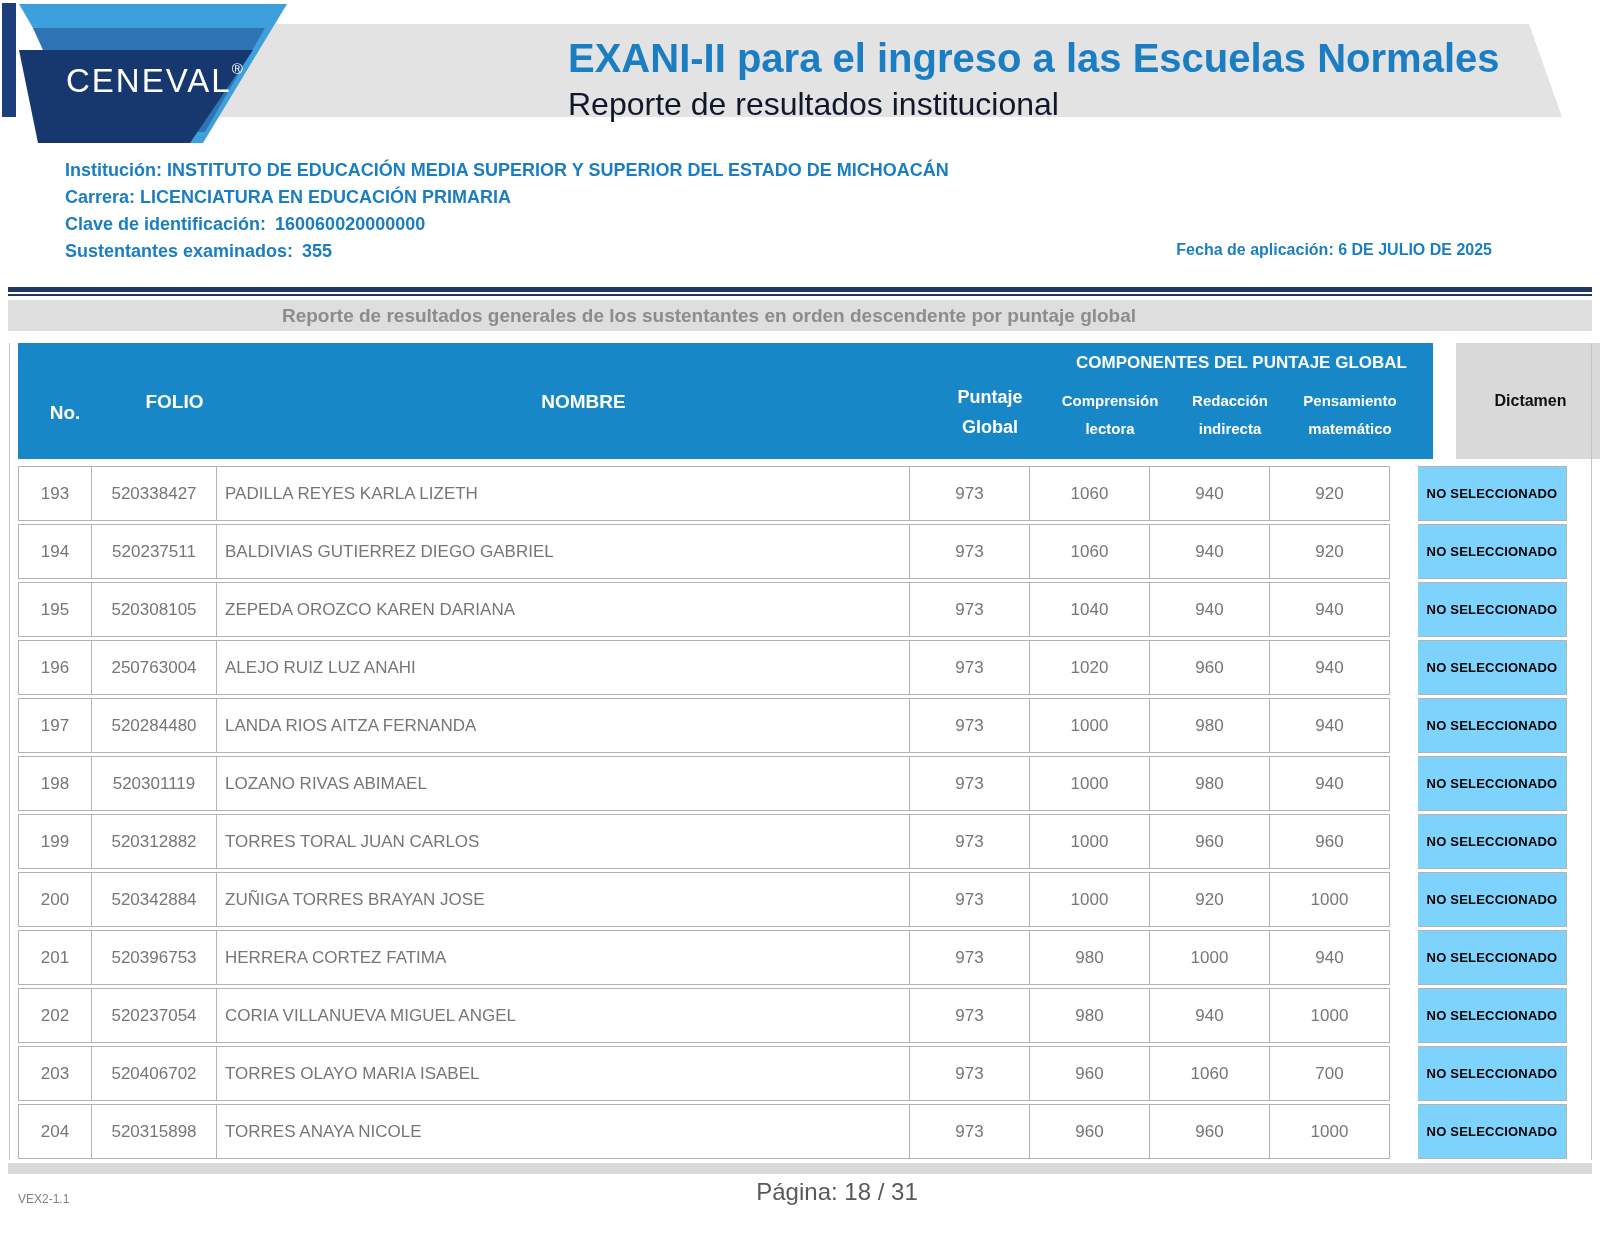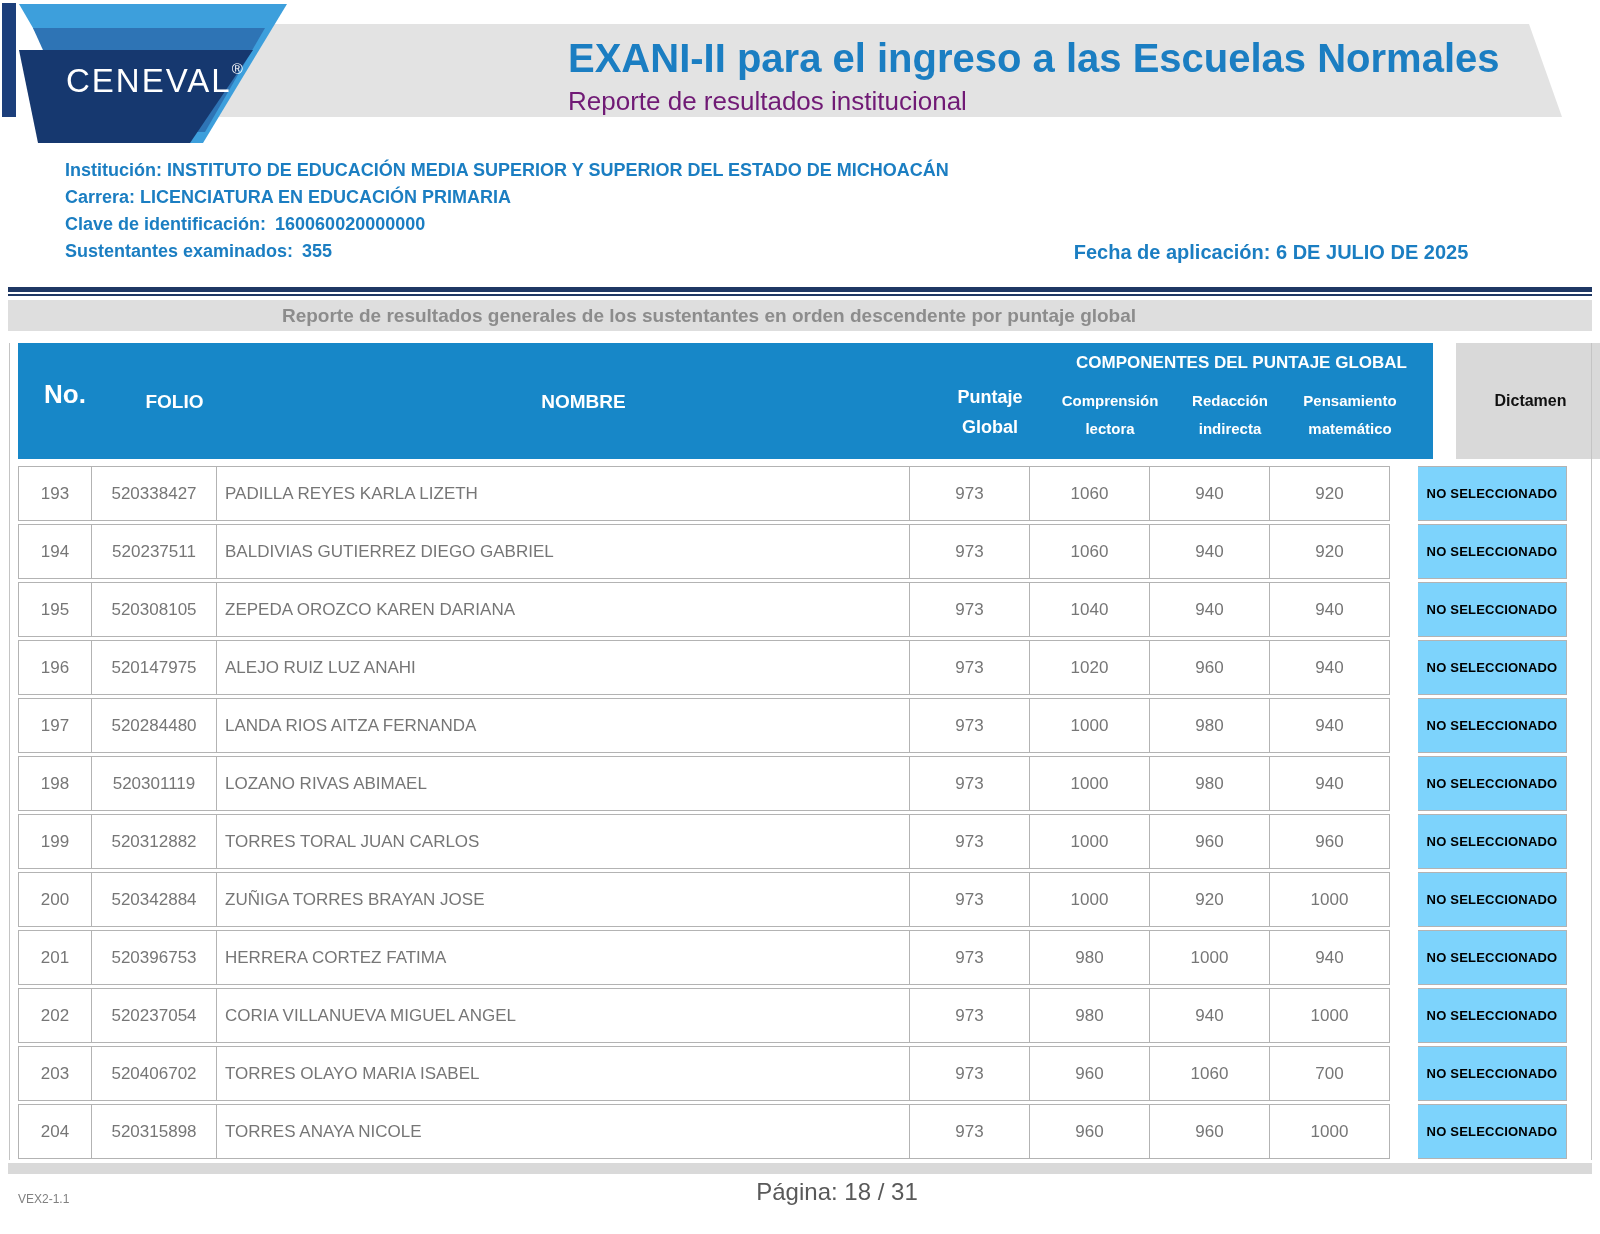--- a/index.html
+++ b/index.html
@@ -19,38 +19,38 @@
   .logo .strip{clip-path:polygon(2px 3px, 16px 3px, 16px 117px, 2px 117px); background:#1c3f7b;}
   .logo .light{clip-path:polygon(19px 4px, 287px 4px, 203px 143px, 100px 143px); background:#3d9fdc;}
   .logo .mid{clip-path:polygon(33px 28px, 265px 28px, 205px 132px, 80px 132px); background:#2e74b5;}
   .logo .navy{clip-path:polygon(19px 50px, 253px 50px, 190px 143px, 38px 143px); background:#16386f;}
   .logo .brand{
     position:absolute; left:66px; top:60px; color:#ffffff; font-size:33px;
     letter-spacing:2px; font-weight:normal;
   }
   .logo .brand sup{font-size:15px; vertical-align:18px; letter-spacing:0;}
   .doc-title{left:568px; top:36px; font-size:40px; font-weight:bold; color:#1b7ec2; white-space:nowrap;}
-  .doc-subtitle{left:568px; top:86px; font-size:26px; color:#701a75; white-space:nowrap;}
+  .doc-subtitle{left:568px; top:86px; font-size:32px; color:#0f172a; white-space:nowrap;}
 
   
   .info-line{left:65px; font-size:18px; font-weight:bold; color:#1b7ec2; white-space:nowrap;}
   .info-line .val{margin-left:5px;}
   .info-line.wide .val{margin-left:9px;}
-  .fecha{left:1050px; top:241px; width:442px; text-align:center; font-size:20px; font-weight:bold; color:#1b7ec2; white-space:nowrap;}
+  .fecha{left:1050px; top:241px; width:442px; text-align:right; font-size:16px; font-weight:bold; color:#1b7ec2; white-space:nowrap;}
 
   
   .rule-thick{left:8px; top:287px; width:1584px; height:5px; background:#1f3864;}
   .rule-thin{left:8px; top:294px; width:1584px; height:2px; background:#1f3864;}
   .band-title-bg{left:8px; top:300px; width:1584px; height:31px; background:#dedede;}
   .band-title{left:9px; top:305px; width:1400px; text-align:center; font-size:19px; font-weight:bold; color:#8c8c8c;}
 
   
   .thead-blue{left:18px; top:343px; width:1415px; height:116px; background:#1787c8;}
   .hl{position:absolute; text-align:center; color:#ffffff; font-weight:bold;}
-  .hl-no{left:0; width:94px; top:36px; font-size:26px;}
+  .hl-no{left:0; width:94px; top:59px; font-size:19px;}
   .hl-folio{left:94px; width:125px; top:48px; font-size:19px;}
   .hl-nombre{left:219px; width:693px; top:48px; font-size:19px;}
   .hl-comp{left:1032px; width:383px; top:10px; font-size:17px;}
   .hl-pg{left:912px; width:120px; top:40px; font-size:18px; line-height:1.65;}
   .hl-cl{left:1032px; width:120px; top:44px; font-size:15px; line-height:1.85;}
   .hl-ri{left:1152px; width:120px; top:44px; font-size:15px; line-height:1.85;}
   .hl-pm{left:1272px; width:120px; top:44px; font-size:15px; line-height:1.85;}
   .thead-dict{
     left:1456px; top:343px; width:149px; height:116px; background:#d9d9d9;
     display:flex; align-items:center; justify-content:center;
@@ -166,21 +166,21 @@
     <div class="c c-pg">973</div>
     <div class="c c-cl">1040</div>
     <div class="c c-ri">940</div>
     <div class="c c-pm">940</div>
     <div class="c c-spacer"></div>
     <div class="c c-dict">NO SELECCIONADO</div>
   </div>
 
   <div class="trow">
     <div class="c c-no">196</div>
-    <div class="c c-folio">520147975</div>
+    <div class="c c-folio">250763004</div>
     <div class="c c-nombre">ALEJO RUIZ LUZ ANAHI</div>
     <div class="c c-pg">973</div>
     <div class="c c-cl">1020</div>
     <div class="c c-ri">960</div>
     <div class="c c-pm">940</div>
     <div class="c c-spacer"></div>
     <div class="c c-dict">NO SELECCIONADO</div>
   </div>
 
   <div class="trow">

